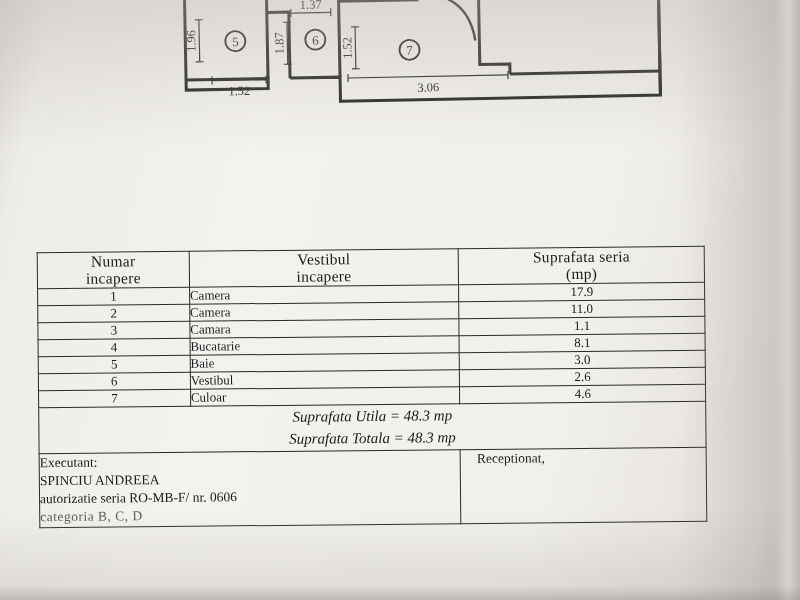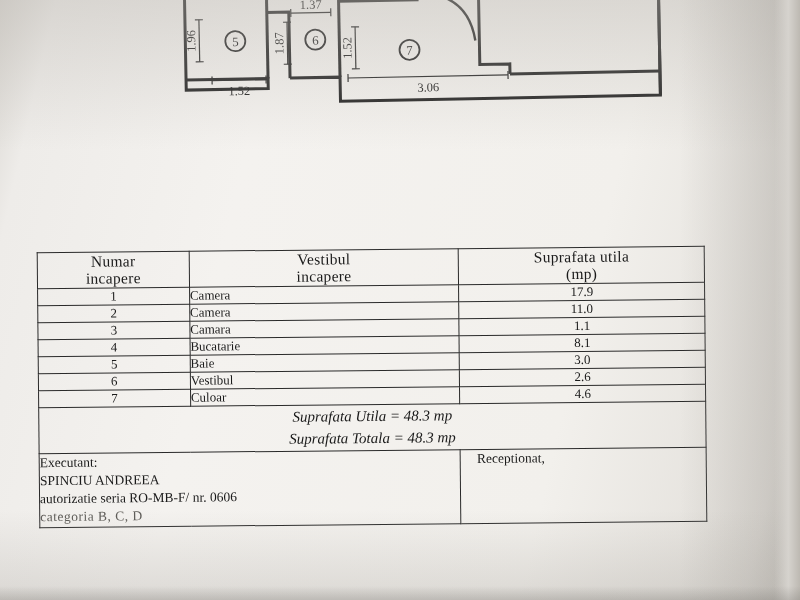--- a/index.html
+++ b/index.html
@@ -213,21 +213,21 @@
         <tr>
           <th class="hdr-cell">
             <span>Numar</span>
             <span class="l2">incapere</span>
           </th>
           <th class="hdr-cell">
             <span>Vestibul</span>
             <span class="l2">incapere</span>
           </th>
           <th class="hdr-cell">
-            <span>Suprafata utila</span>
+            <span>Suprafata seria</span>
             <span class="l2">(mp)</span>
           </th>
         </tr>
       </thead>
       <tbody>
         <tr>
           <td class="num">1</td>
           <td class="name">Camera</td>
           <td class="area">17.9</td>
         </tr>

